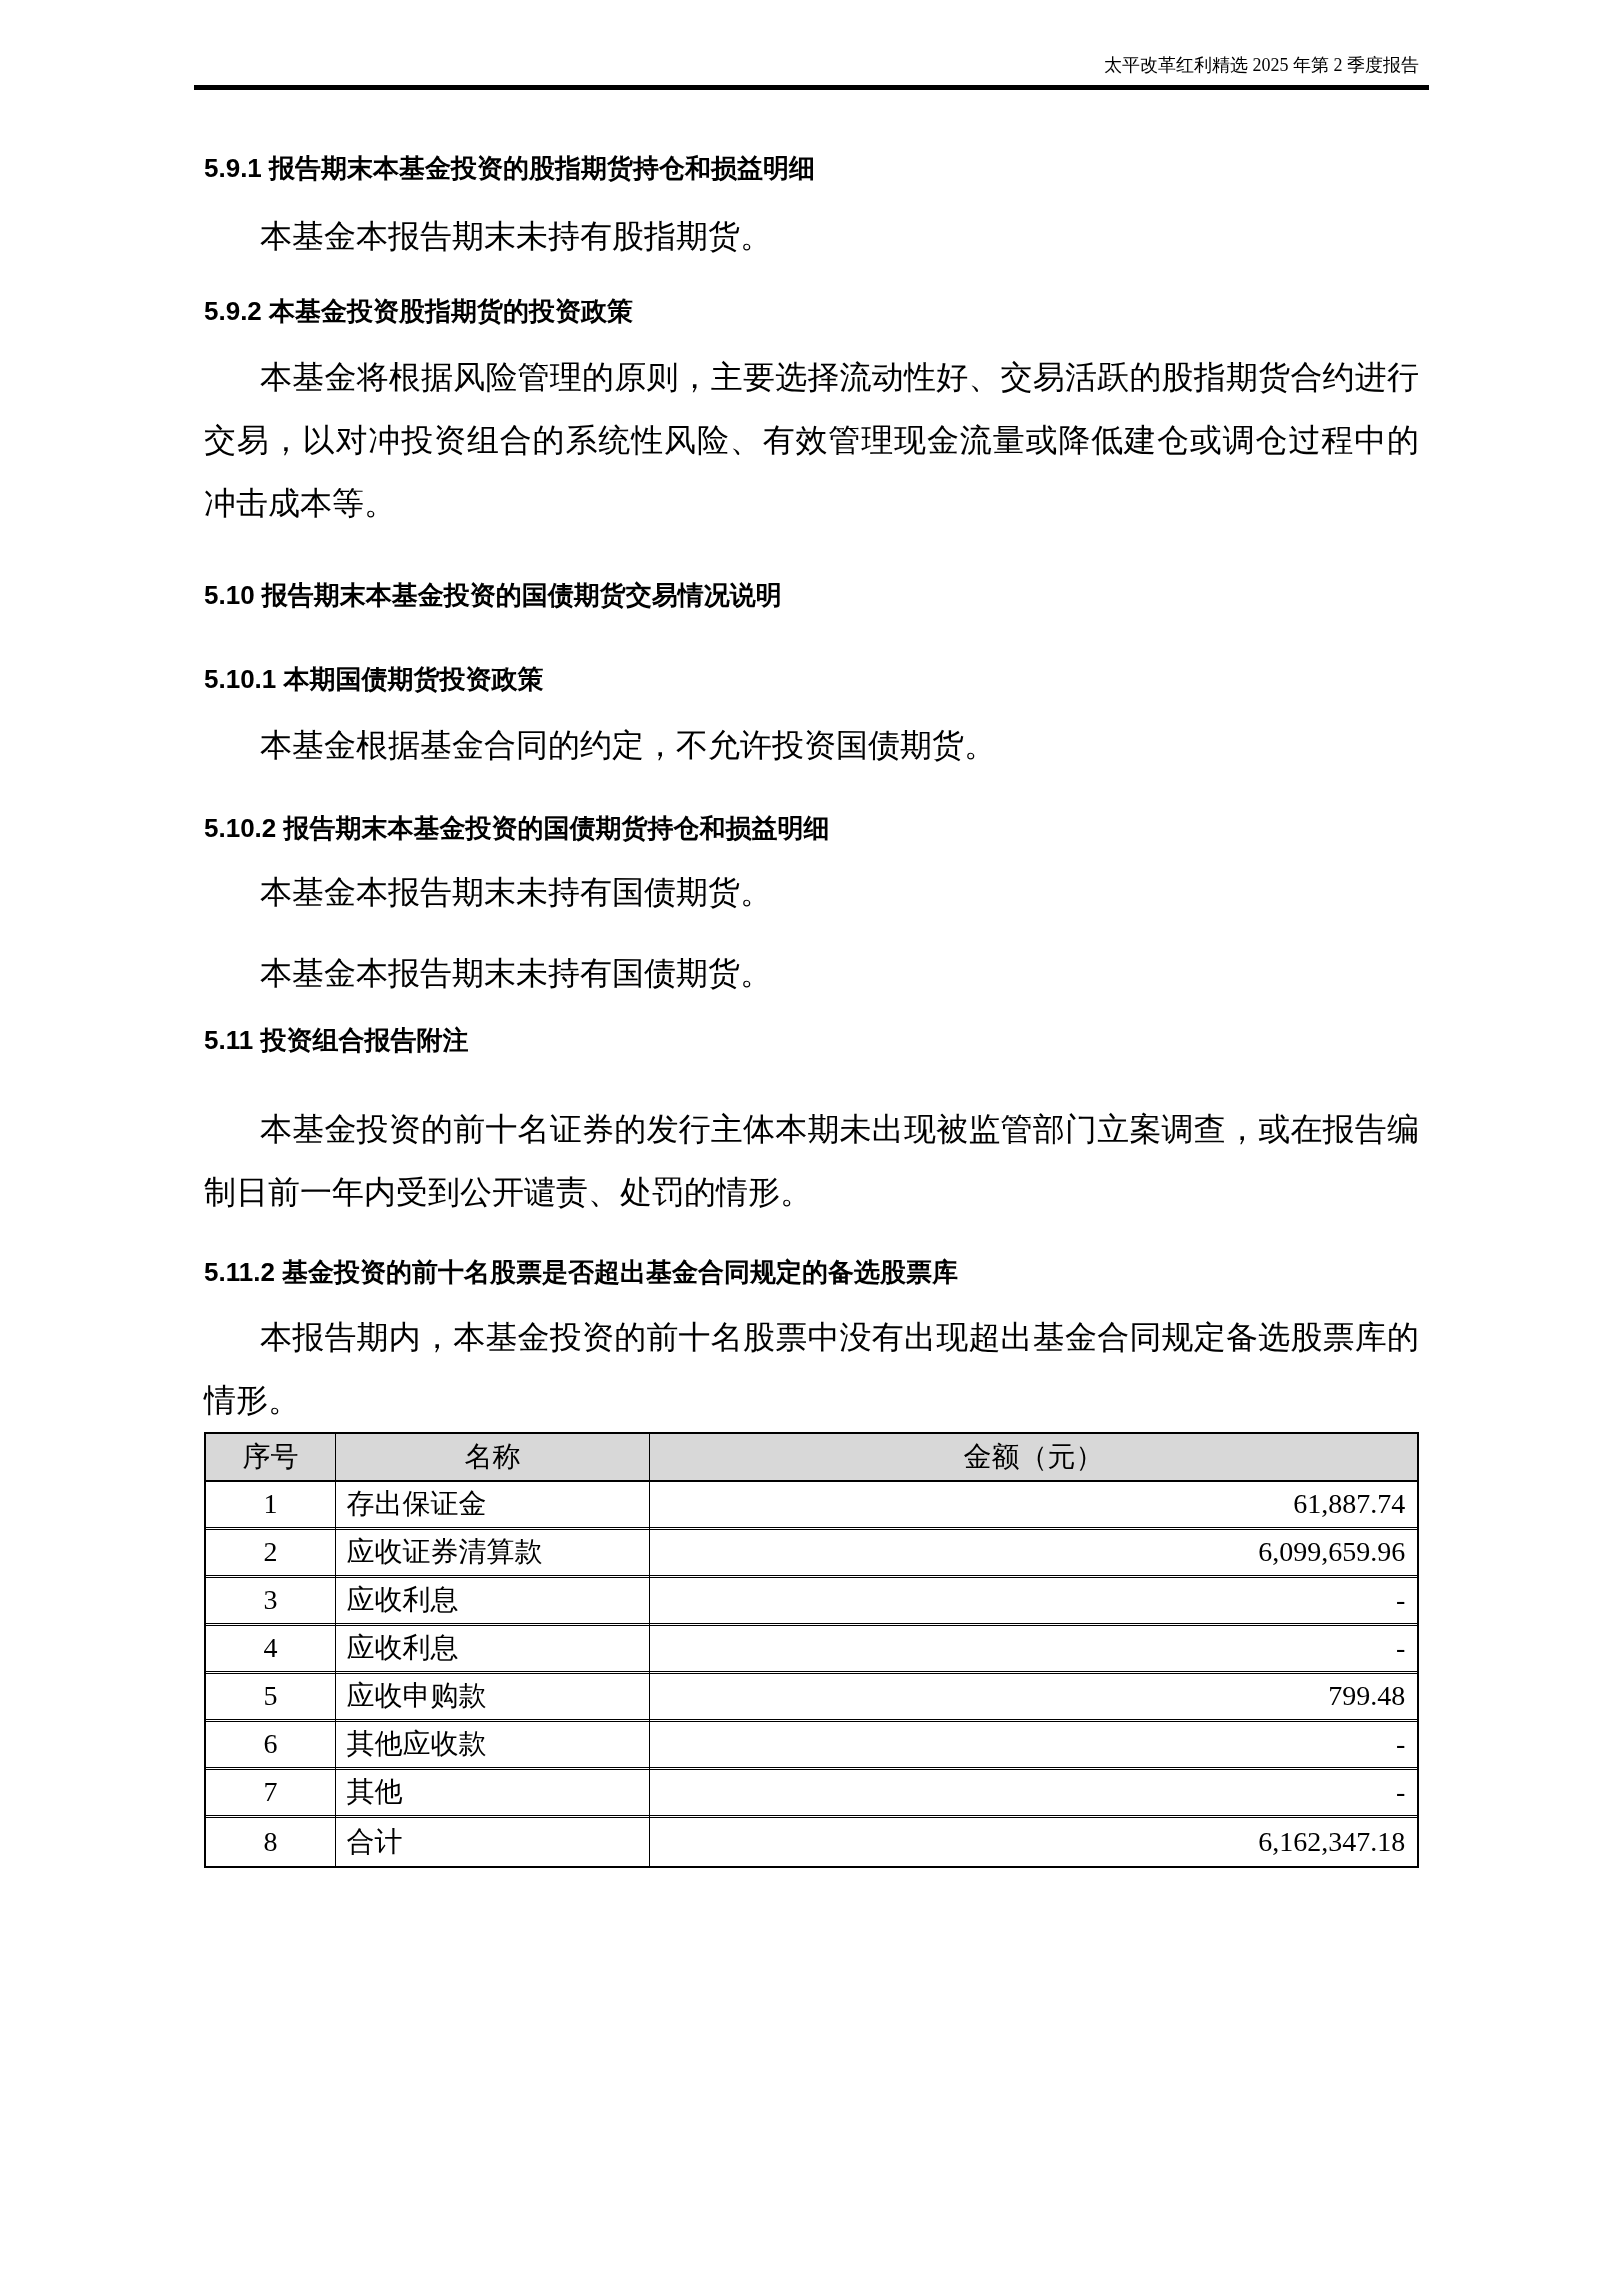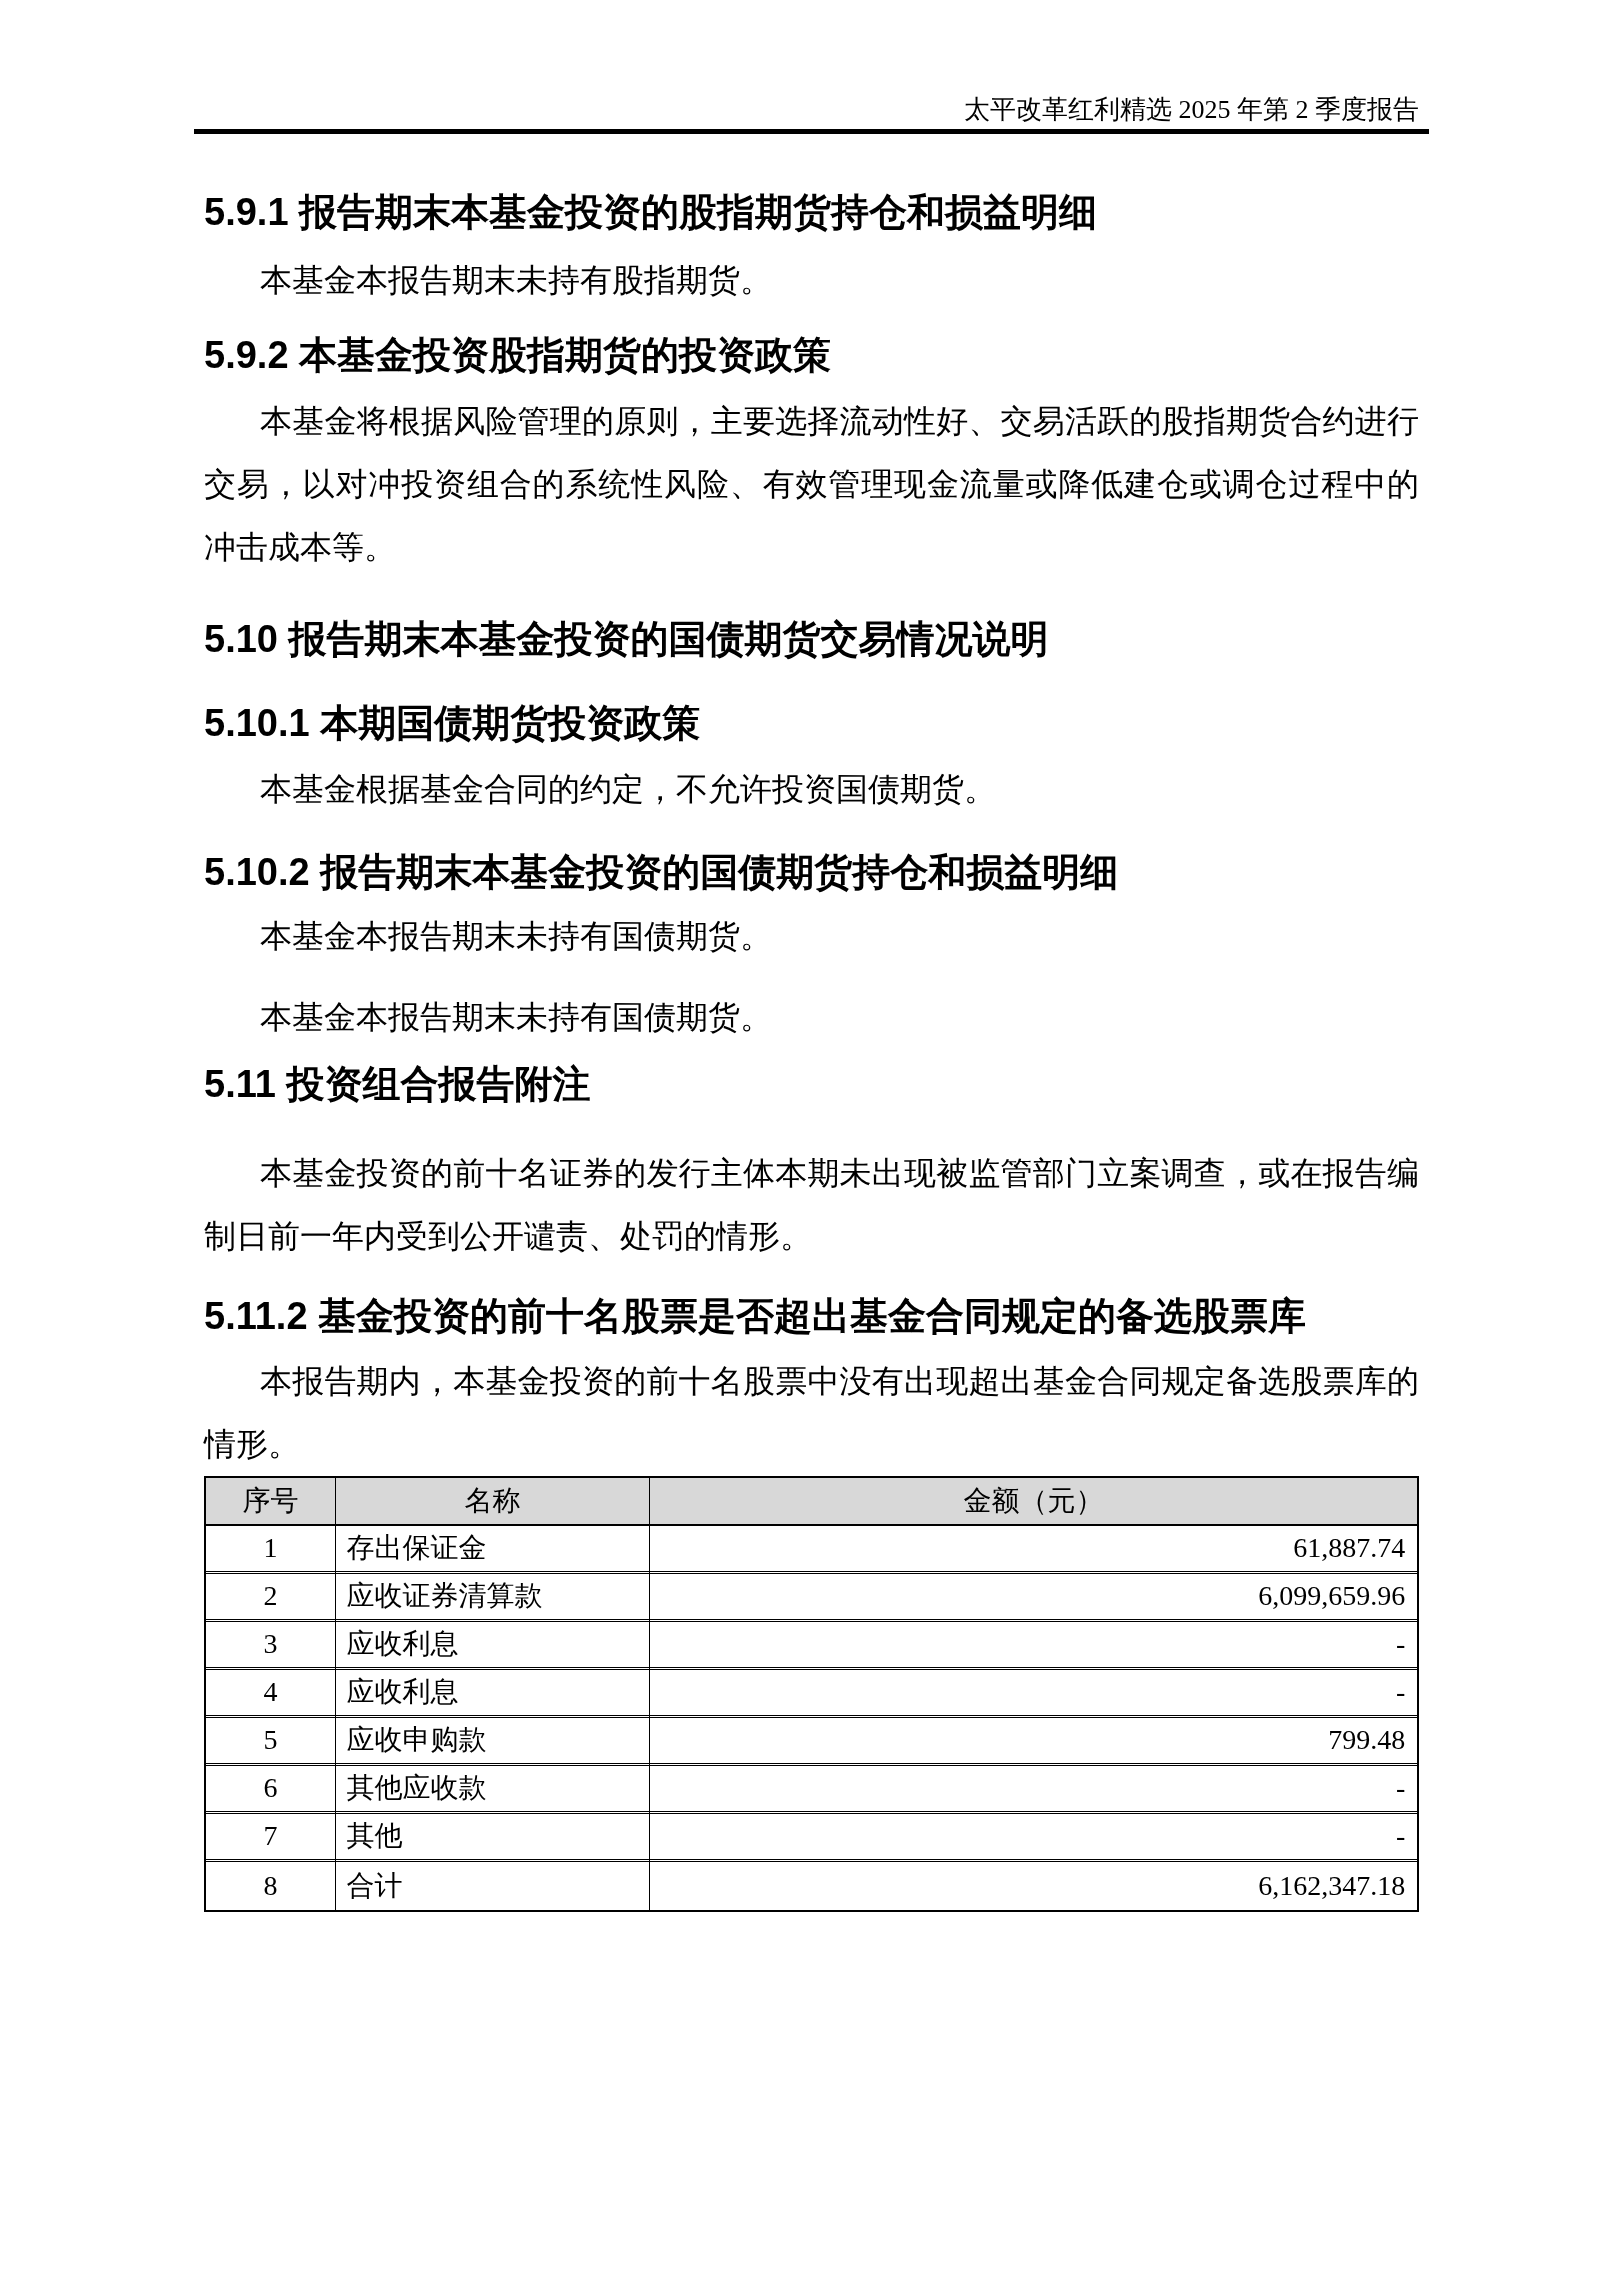--- a/index.html
+++ b/index.html
@@ -11,34 +11,34 @@
   }
   .page {
     position: relative;
     width: 1623px;
     height: 2295px;
     background: #ffffff;
     padding: 0 204px;
     overflow: hidden;
   }
   .page-header {
-    padding-top: 96px;
+    padding-top: 52px;
     text-align: right;
-    font-size: 26px;
+    font-size: 18px;
     line-height: 27.5px;
   }
   .header-rule {
     height: 4.6px;
     background: var(--rule-color, #000000);
     margin: 5.9px -9.8px 0 -9.8px;
   }
   h2.sec-heading {
     font-family: "Liberation Sans", "DejaVu Sans", sans-serif;
     font-weight: 700;
-    font-size: 38px;
+    font-size: 26px;
     line-height: 63px;
     text-align: justify;
   }
   p.body-para {
     font-size: 32px;
     line-height: 63px;
     text-indent: 56px;
     text-align: justify;
   }
   

